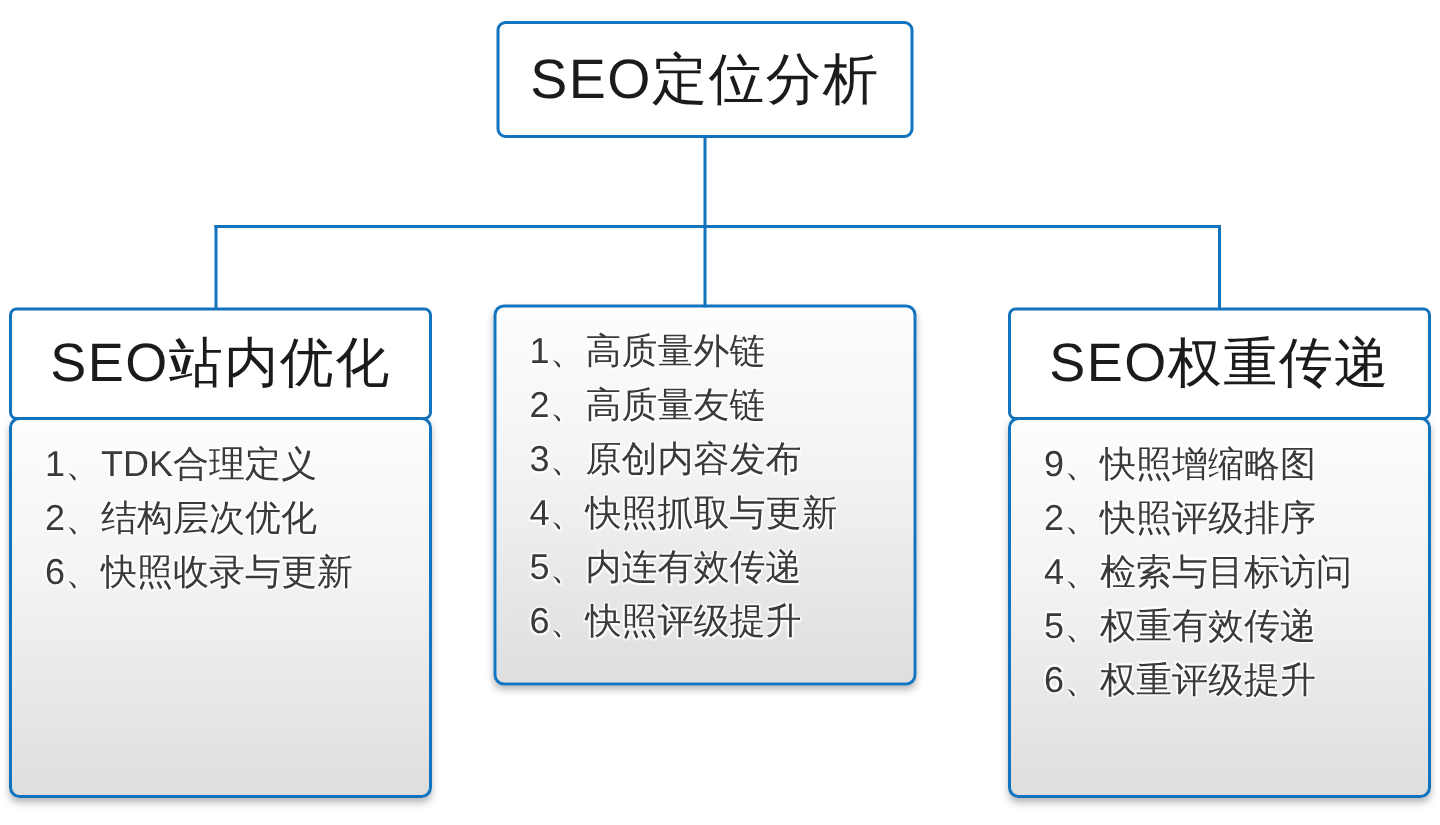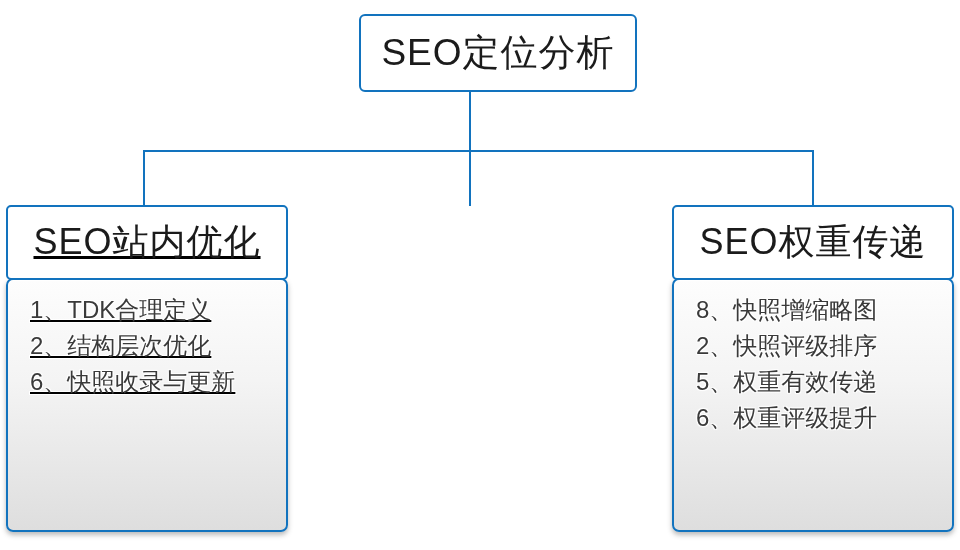--- a/index.html
+++ b/index.html
@@ -34,30 +34,29 @@
     width: 278px; height: 78px;
     background: #ffffff;
     border: 2px solid #1273BE;
     border-radius: 6px;
     display: flex;
     align-items: center;
     justify-content: center;
     font-size: 37px;
     color: #1b1b1b;
     letter-spacing: 1px;
-    margin-left: 28px;
   }
 
   
   .col {
     position: absolute;
     top: 205px;
     width: 282px;
   }
-  .col-1 { left: 6px; text-decoration: underline; }
+  .col-1 { left: 6px; }
   .col-2 { left: 329px; }
   .col-3 { left: 672px; }
 
   .col-header {
     height: 75px;
     background: #ffffff;
     border: 2px solid #1273BE;
     border-radius: 5px;
     display: flex;
     align-items: center;
@@ -109,27 +108,36 @@
       <span>SEO站内优化</span>
     </div>
     <div class="col-list">
       <div class="item">1、TDK合理定义</div>
       <div class="item">2、结构层次优化</div>
       <div class="item">6、快照收录与更新</div>
     </div>
   </div>
 
   <div class="col col-2">
+    <div class="col-list">
+      <div class="item">1、高质量外链</div>
+      <div class="item">2、高质量友链</div>
+      <div class="item">3、原创内容发布</div>
+      <div class="item">4、快照抓取与更新</div>
+      <div class="item">5、内连有效传递</div>
+      <div class="item">6、快照评级提升</div>
+    </div>
   </div>
 
   <div class="col col-3">
     <div class="col-header">
       <span>SEO权重传递</span>
     </div>
     <div class="col-list">
-      <div class="item">8、快照增缩略图</div>
+      <div class="item">9、快照增缩略图</div>
       <div class="item">2、快照评级排序</div>
+      <div class="item">4、检索与目标访问</div>
       <div class="item">5、权重有效传递</div>
       <div class="item">6、权重评级提升</div>
     </div>
   </div>
 
 </div>
 
 </body></html>

